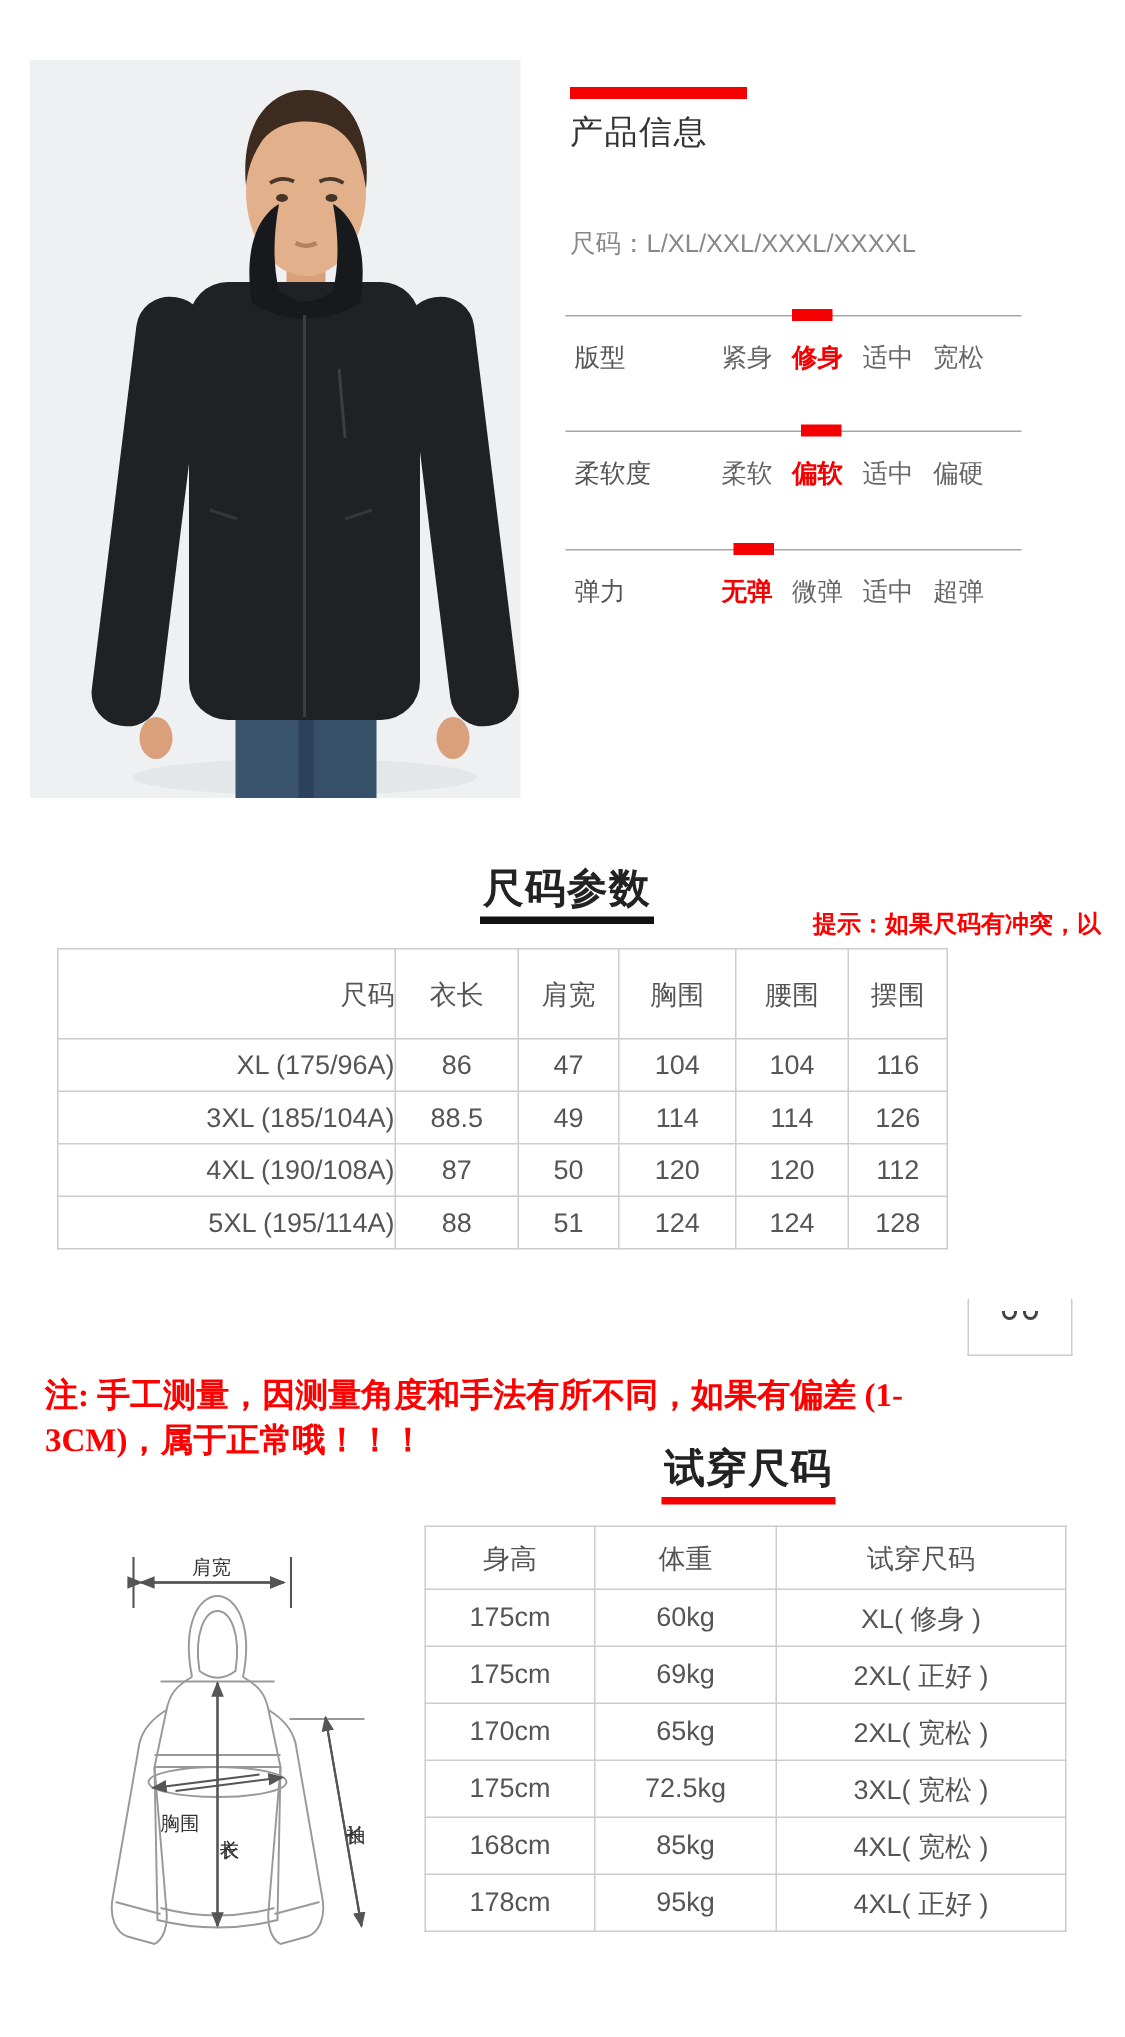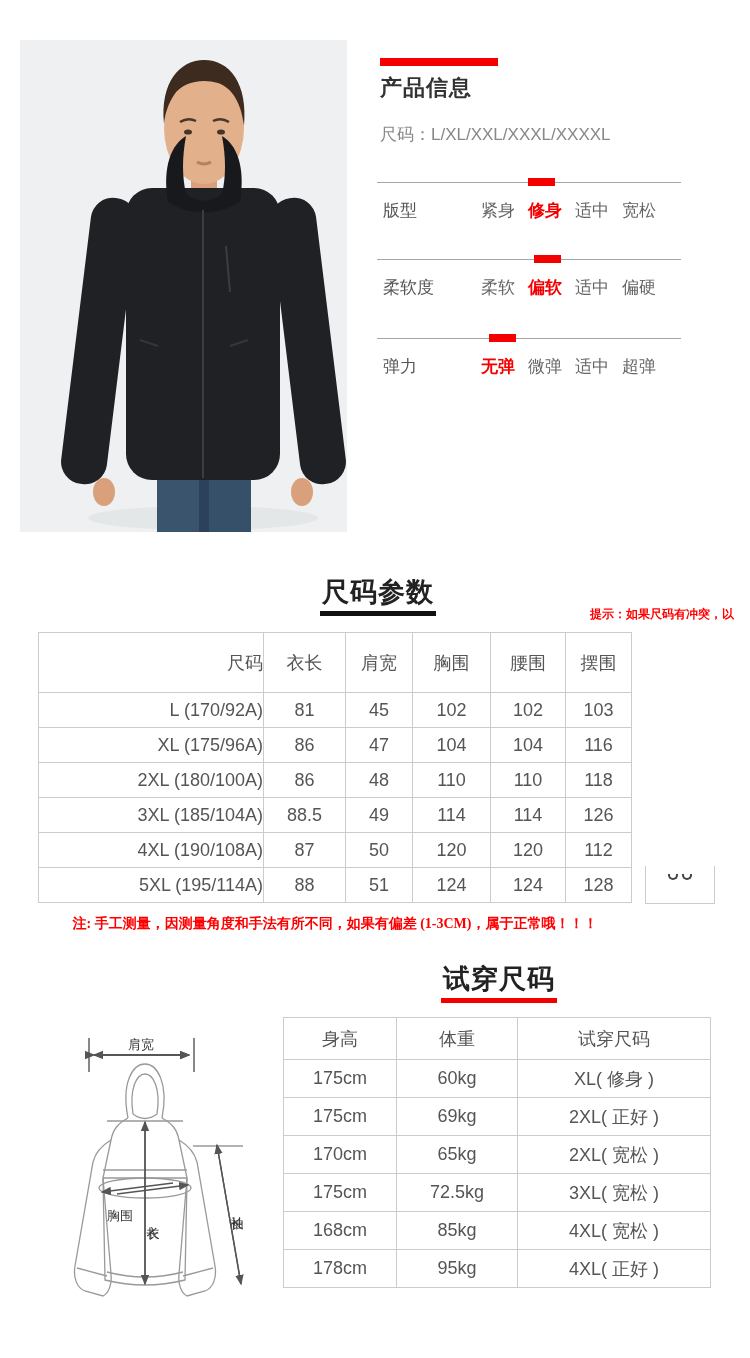--- a/index.html
+++ b/index.html
@@ -11,45 +11,45 @@
     color:#555;
   }
   
   .photo {
     position:absolute; left:20px; top:40px; width:327px; height:492px;
     background:#eef0f1; overflow:hidden;
   }
   
   .info { position:absolute; left:377px; top:58px; width:306px; }
   .red-bar { width:118px; height:8px; background:var(--red,#f40000); margin-left:3px; }
-  .p-title { margin:7px 0 0 3px; font-size:22px; font-weight:bold; color:#333; letter-spacing:1px; }
-  .size-line { margin:20px 0 0 3px; font-size:17px; color:#888; }
+  .p-title { margin:7px 0 0 3px; font-size:22px; font-weight:normal; color:#333; letter-spacing:1px; }
+  .size-line { margin:48px 0 0 3px; font-size:17px; color:#888; }
   .track { position:relative; margin-top:36px; height:1px; width:304px; background:#a6a6a6; }
   .g3 .track { margin-top:38px; }
   .marker { position:absolute; top:-4px; width:27px; height:8px; background:var(--red,#f40000); }
   .slider-row { display:flex; margin-top:16px; font-size:17px; height:24px; }
   .s-label { width:104px; padding-left:6px; color:#555; }
   .s-opt { margin-right:13px; color:#666; }
   .s-opt.sel { color:var(--red,#f40000); font-weight:bold; }
   
   .sec-title {
     position:absolute; font-size:27px; font-weight:bold; color:#222;
     letter-spacing:1px; padding:0 2px 1px; display:inline-block;
   }
   .sec-title.black { left:320px; top:574px; border-bottom:5px solid #111; }
   .sec-title.red  { left:441px; top:961px; border-bottom:5px solid var(--red,#f40000); }
   .tip {
     position:absolute; top:606px; right:16px; white-space:nowrap;
     font-family:"Liberation Serif","DejaVu Serif",serif;
-    font-weight:bold; font-size:12px; color:var(--tred,#ff0000);
+    font-weight:bold; font-size:16px; color:var(--tred,#ff0000);
   }
   .note {
-    position:absolute; top:915px; left:30px; width:610px; text-align:center;
+    position:absolute; top:915px; left:30px; width:610px; 
     font-family:"Liberation Serif","DejaVu Serif",serif;
-    font-weight:bold; font-size:14px; color:var(--tred,#ff0000);
+    font-weight:bold; font-size:22px; color:var(--tred,#ff0000);
   }
   
   table { border-collapse:collapse; table-layout:fixed; }
   th,td { border:1px solid #ccc; font-weight:normal; font-size:18px; color:#555; text-align:center; overflow:hidden; }
   .size-table { position:absolute; left:38px; top:632px; width:593px; }
   .size-table th { height:60px; }
   .size-table td { height:35px; }
   .size-table th:first-child, .size-table td:first-child { text-align:right; padding-left:54px; }
   .tryon-table { position:absolute; left:283px; top:1017px; width:427px; }
   .tryon-table th { height:42px; }
@@ -166,42 +166,26 @@
           <th>尺码</th>
           <th>衣长</th>
           <th>肩宽</th>
           <th>胸围</th>
           <th>腰围</th>
           <th>摆围</th>
         </tr>
       </thead>
     <tbody>
         <tr>
-          <td>L (170/92A)</td>
-          <td>81</td>
-          <td>45</td>
-          <td>102</td>
-          <td>102</td>
-          <td>103</td>
-        </tr>
-        <tr>
           <td>XL (175/96A)</td>
           <td>86</td>
           <td>47</td>
           <td>104</td>
           <td>104</td>
           <td>116</td>
-        </tr>
-        <tr>
-          <td>2XL (180/100A)</td>
-          <td>86</td>
-          <td>48</td>
-          <td>110</td>
-          <td>110</td>
-          <td>118</td>
         </tr>
         <tr>
           <td>3XL (185/104A)</td>
           <td>88.5</td>
           <td>49</td>
           <td>114</td>
           <td>114</td>
           <td>126</td>
         </tr>
         <tr>

